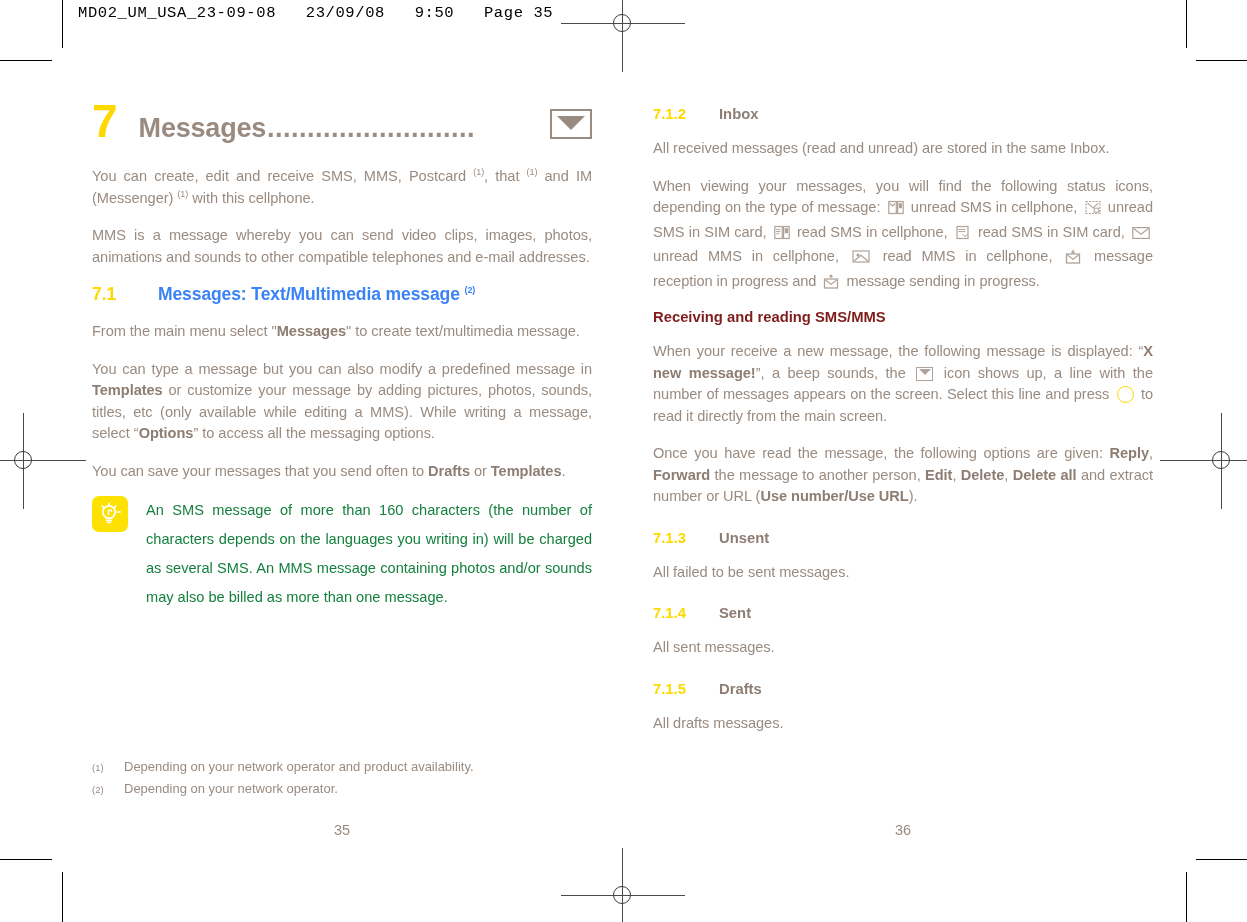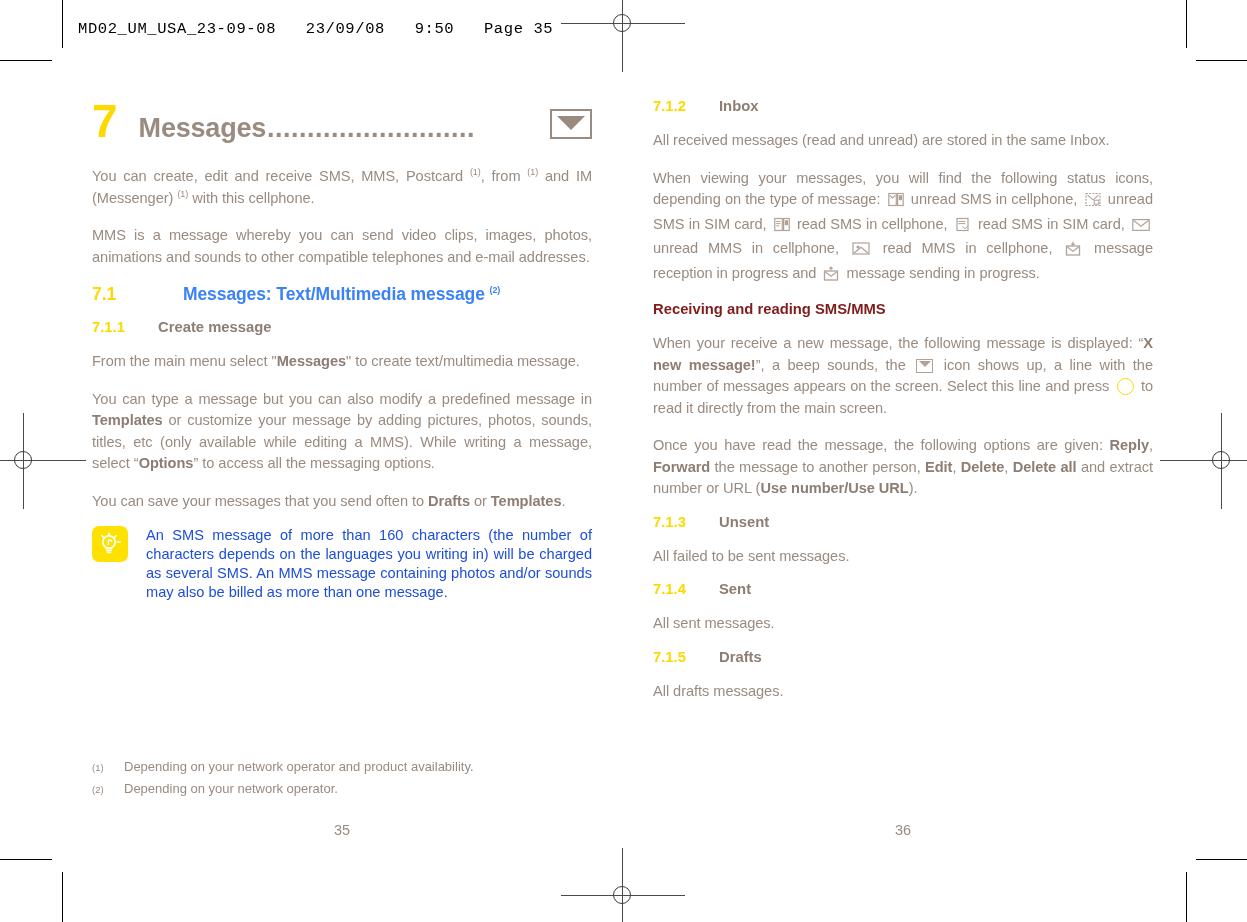--- a/index.html
+++ b/index.html
@@ -44,21 +44,21 @@
     position: absolute;
     left: 17px; top: -30px;
     width: 1px; height: 96px;
     background: #4a4a4a;
   }
 
   
   .slug {
     position: absolute;
     left: 78px;
-    top: 20px;
+    top: 4px;
     font-family: "Liberation Mono", monospace;
     font-size: 15.5px;
     letter-spacing: 0.6px;
     color: #000;
     white-space: pre;
   }
 
   
   .page {
     position: absolute;
@@ -140,34 +140,33 @@
     line-height: 0;
   }
 
   h2.sec {
     display: flex;
     align-items: baseline;
     font-size: 17.5px;
     font-weight: bold;
     margin: 16px 0 12px 0;
     letter-spacing: -0.1px;
-    gap: 25px;
   }
   h2.sec .num { color: #fdd900; width: 66px; flex: 0 0 66px; }
   h2.sec .lbl { color: #3b82f6; }
 
   h3.subsec {
     display: flex;
     align-items: baseline;
     font-size: 14.8px;
     font-weight: bold;
     margin: 14px 0 12px 0;
   }
   h3.subsec .num { color: #fdd900; width: 66px; flex: 0 0 66px; }
-  h3.subsec .lbl { color: #8d7d72; }
+  h3.subsec .lbl { color: #8d7d72; margin-top: 8px; }
 
   h4.minor {
     font-size: 14.8px;
     font-weight: bold;
     color: #7f1d1d;
     margin: 14px 0 11px 0;
   }
 
   
   .note {
@@ -179,23 +178,23 @@
     width: 36px;
     height: 36px;
     background: #fde100;
     border-radius: 7px;
     margin-right: 18px;
     position: relative;
   }
   .note-body {
     flex: 1;
     font-size: 14.6px;
-    line-height: 19px;
+    line-height: 29px;
     text-align: justify;
-    color: #1d4ed8;
+    color: #15803d;
   }
 
   
   .ic {
     display: inline-block;
     vertical-align: -3px;
     margin: 0 3px;
   }
   .ic-env-open {
     width: 17px; height: 14px;
@@ -285,34 +284,30 @@
 <div class="page page-left">
 
   <div class="chapter-title">
     <span class="chapter-num">7</span>
     <span class="chapter-name">Messages</span>
     <span class="chapter-dots">..........................</span>
     <span class="chapter-icon"></span>
   </div>
 
   <p class="body">
-    <span>You can create, edit and receive SMS, MMS, Postcard </span><sup>(1)</sup><span>, from </span><sup>(1)</sup><span> and IM (Messenger) </span><sup>(1)</sup><span> with this cellphone.</span>
+    <span>You can create, edit and receive SMS, MMS, Postcard </span><sup>(1)</sup><span>, that </span><sup>(1)</sup><span> and IM (Messenger) </span><sup>(1)</sup><span> with this cellphone.</span>
   </p>
 
   <p class="body">MMS is a message whereby you can send video clips, images, photos, animations and sounds to other compatible telephones and e-mail addresses.</p>
 
   <h2 class="sec">
     <span class="num">7.1</span>
     <span class="lbl"><span>Messages: Text/Multimedia message </span><sup>(2)</sup></span>
   </h2>
 
-  <h3 class="subsec">
-    <span class="num">7.1.1</span>
-    <span class="lbl">Create message</span>
-  </h3>
 
   <p class="body">
     <span>From the main menu select "</span><span class="b">Messages</span><span>" to create text/multimedia message.</span>
   </p>
 
   <p class="body">
     <span>You can type a message but you can also modify a predefined message in </span><span class="b">Templates</span><span> or customize your message by adding pictures, photos, sounds, titles, etc (only available while editing a MMS). While writing a message, select “</span><span class="b">Options</span><span>” to access all the messaging options.</span>
   </p>
 
   <p class="body">

